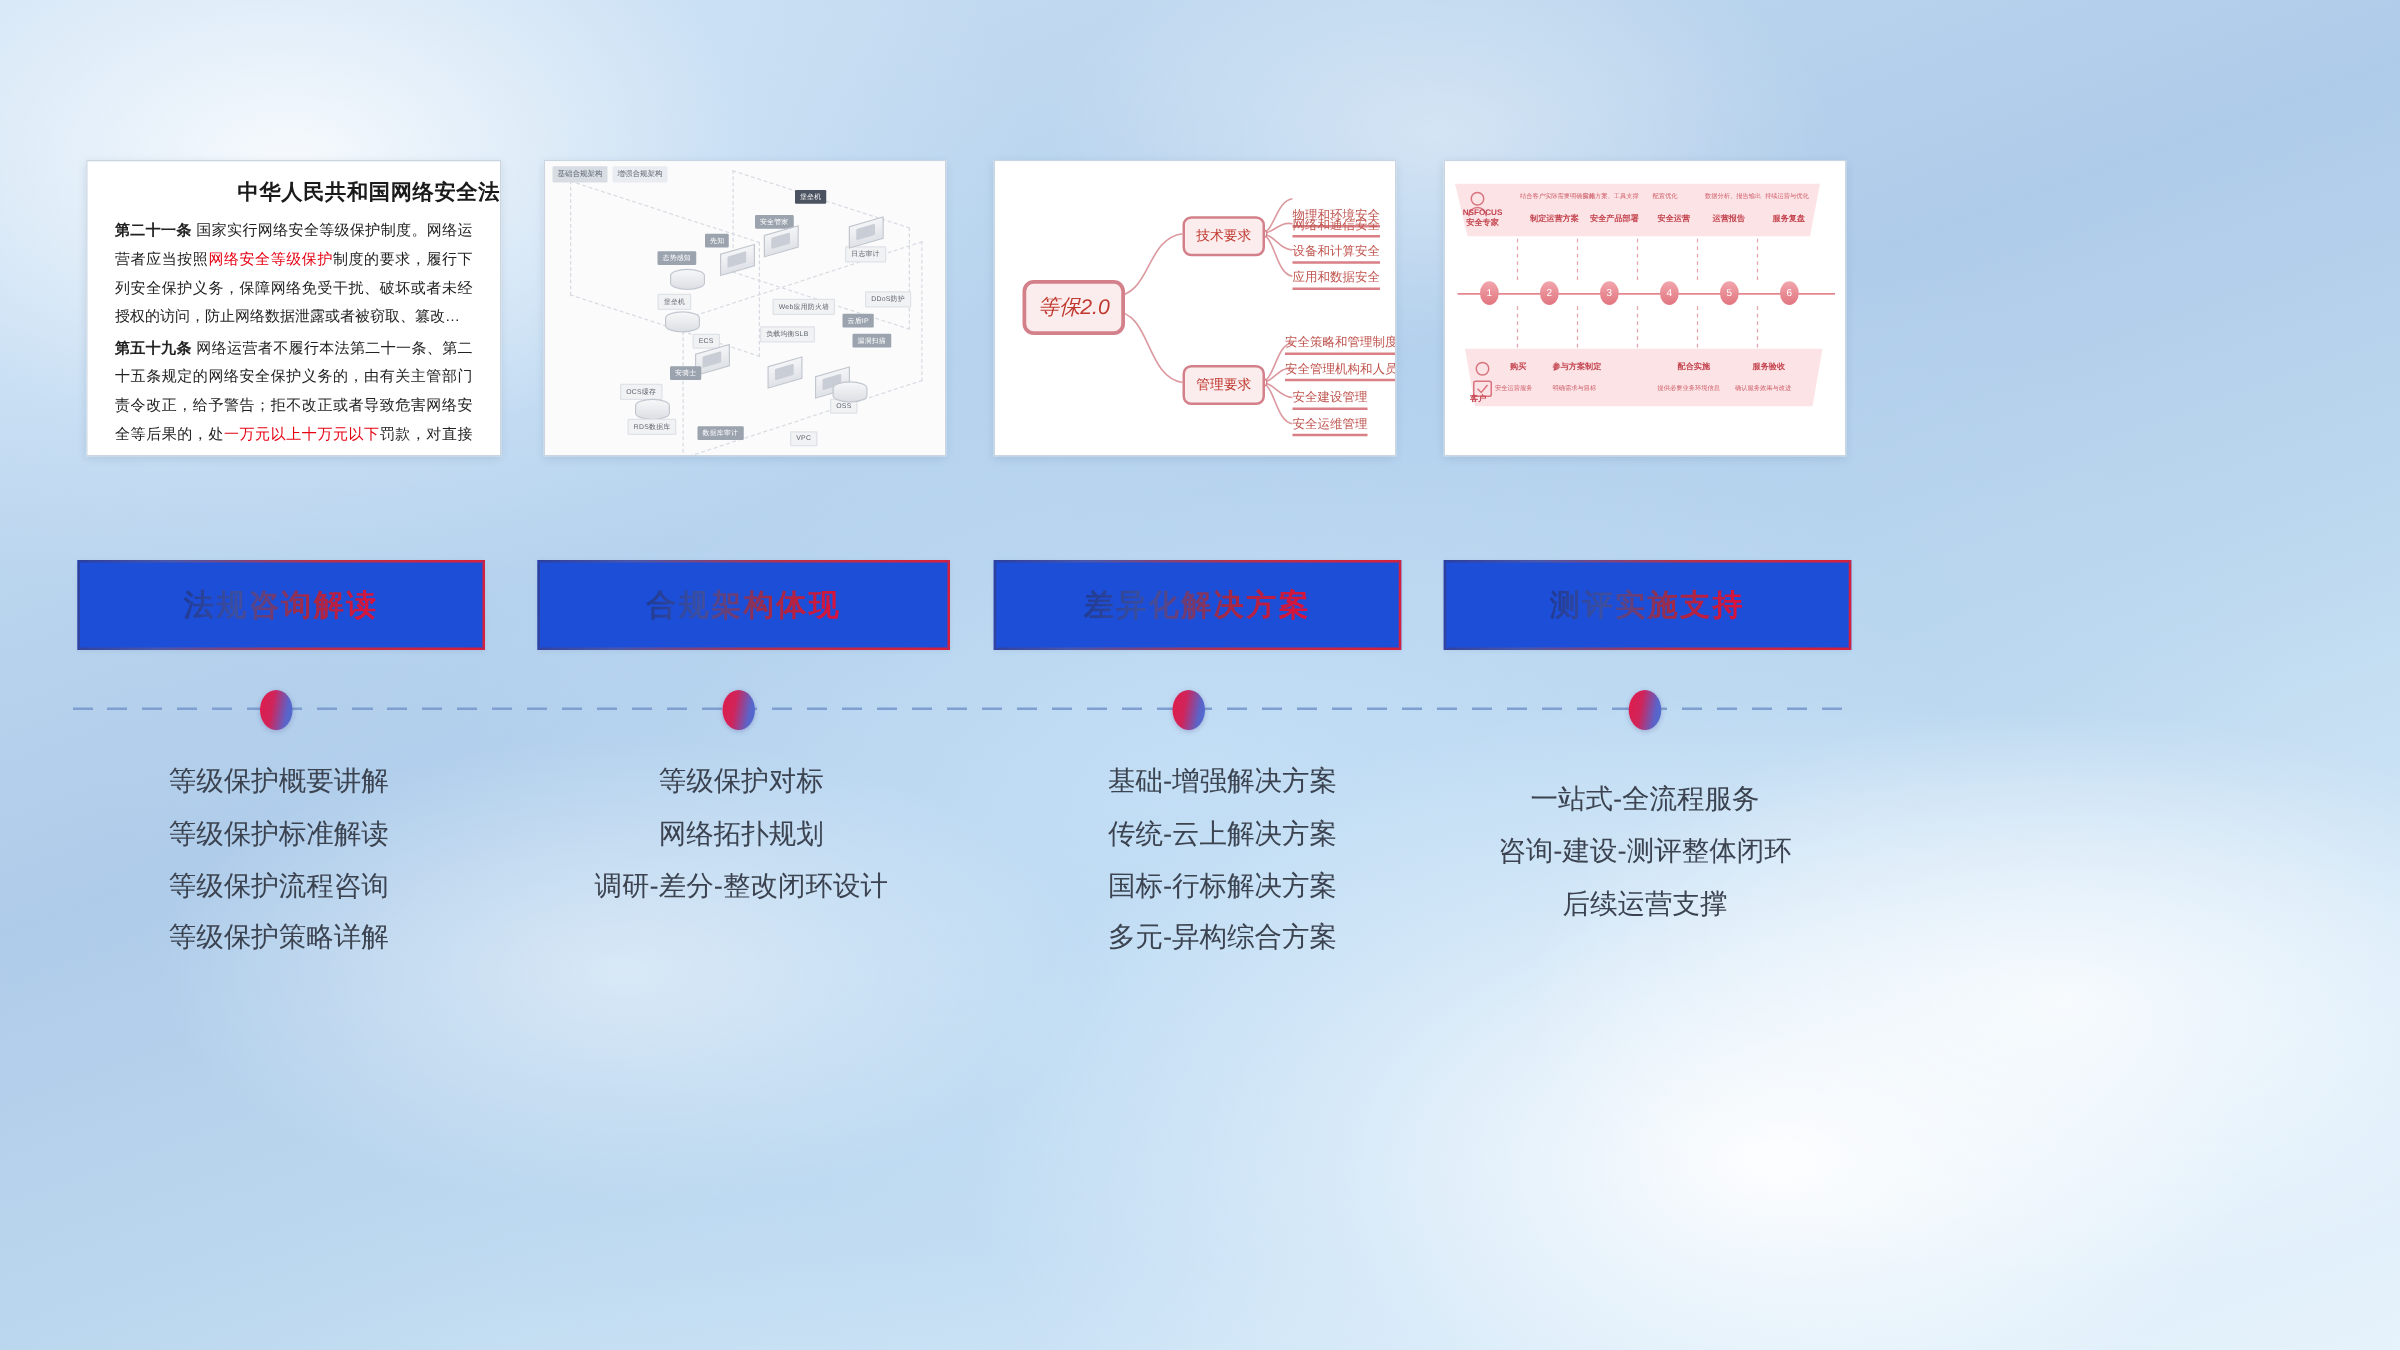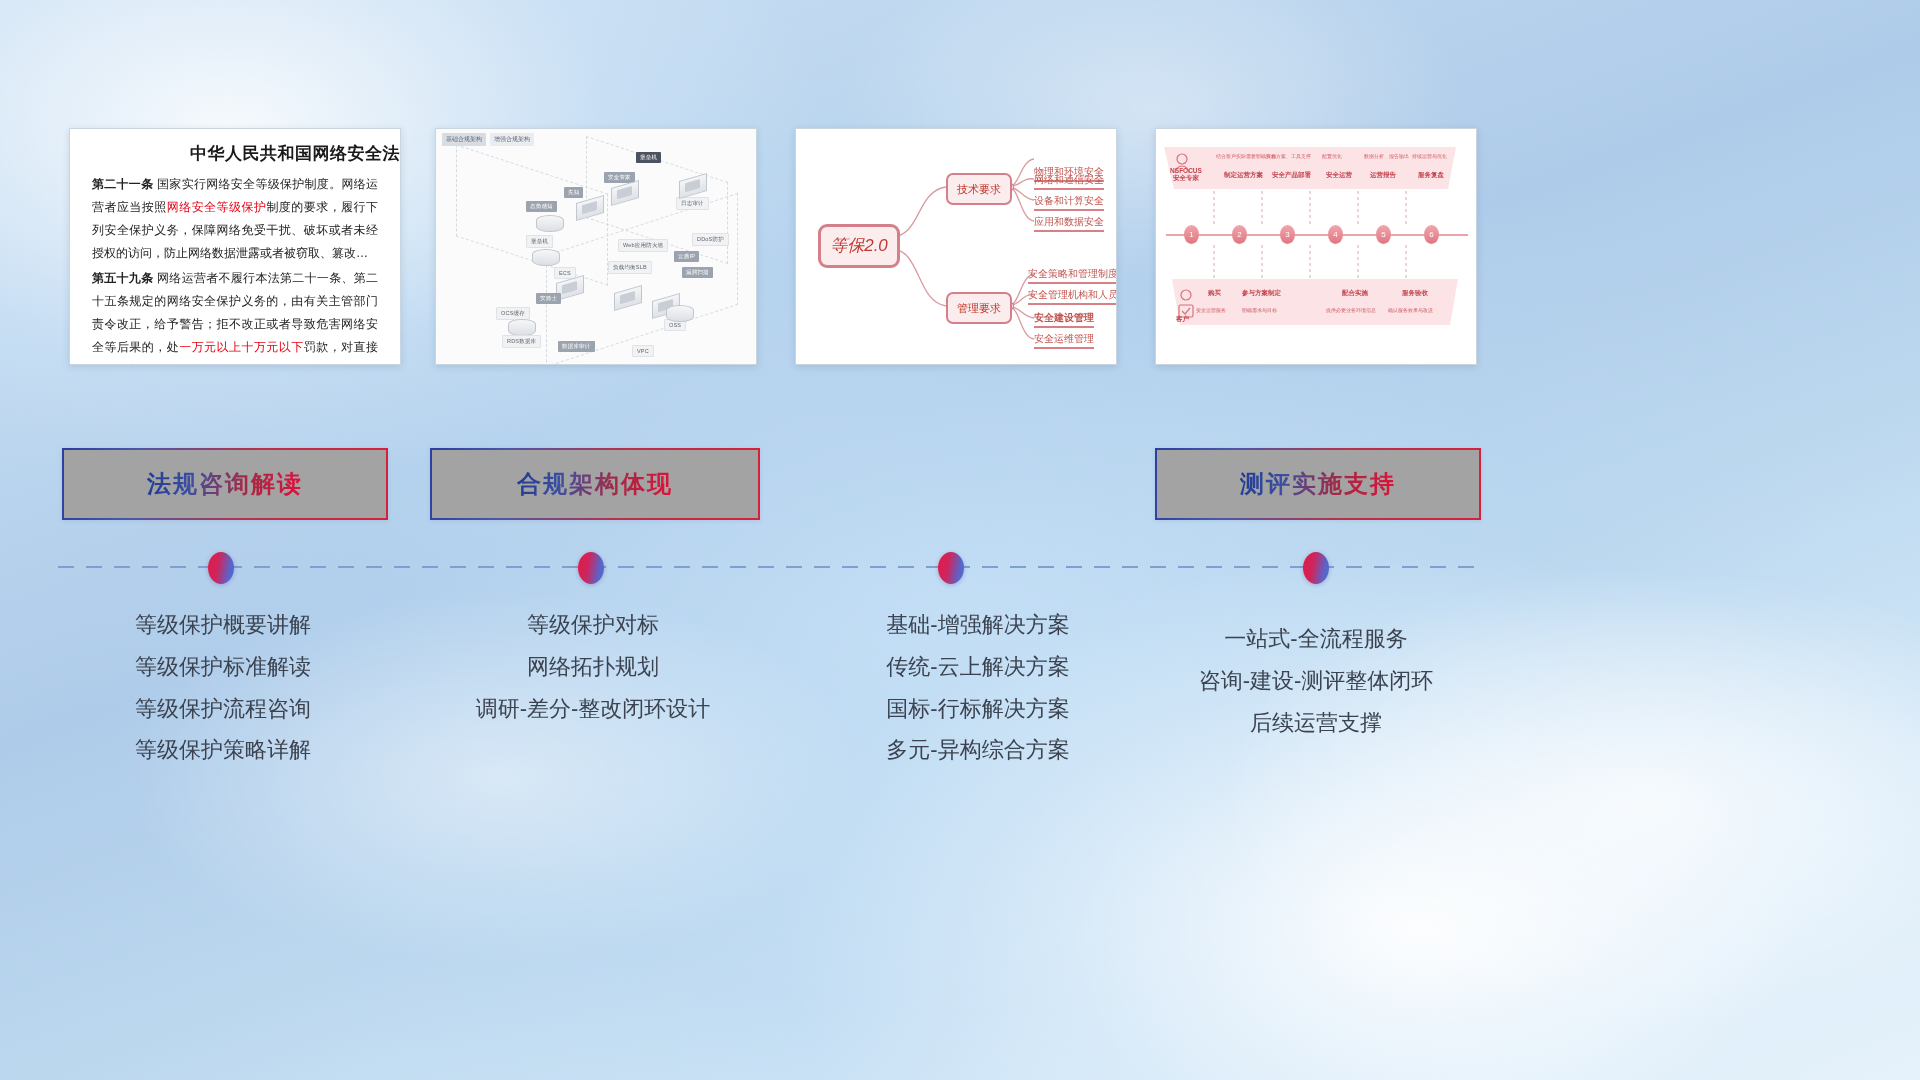--- a/index.html
+++ b/index.html
@@ -67,21 +67,21 @@
   .tl{position:relative;width:100%;height:100%;background:#fff;}
   .tl svg{position:absolute;inset:0;width:100%;height:100%;}
   .tl .chip{position:absolute;font-size:5px;color:#d0606a;white-space:nowrap;}
   .tl .chip.b{font-size:6.5px;font-weight:bold;color:#c4454f;}
   .tl .num{position:absolute;width:15px;height:19px;border-radius:50%;
            background:linear-gradient(#f2a6ad,#e1757f);color:#fff;font-size:8px;
            display:flex;align-items:center;justify-content:center;}
 
   
   .btns{position:absolute;top:448px;left:0;width:1920px;height:70px;}
-  .btn{position:absolute;top:0;height:68px;background:#a3a3a3;
+  .btn{position:absolute;top:0;height:68px;background:#1d4ed8;
        border:2px solid;border-image:linear-gradient(100deg,#2d3f9e 0%,#4a56a8 22%,#b8304a 58%,#d81f3c 100%) 1;
        display:flex;align-items:center;justify-content:center;
        box-shadow:0 1px 4px rgba(60,90,130,.12);}
   .btn span{font-size:24px;font-weight:bold;
             background:linear-gradient(100deg,#1f3a93 0%,#3c4fa0 28%,#a32a45 62%,#e2103a 100%);
             -webkit-background-clip:text;background-clip:text;color:transparent;letter-spacing:2px;}
   .b1{left:62px;width:322px;}
   .b2{left:430px;width:326px;}
   .b3{left:795px;width:322px;}
   .b4{left:1155px;width:322px;}
@@ -195,21 +195,21 @@
       <div class="mnode" style="left:150px;top:44px;width:62px;height:28px;">技术要求</div>
       <div class="mnode" style="left:150px;top:163px;width:62px;height:28px;">管理要求</div>
 
       <div class="mleaf" style="left:238px;top:36px;">物理和环境安全</div>
       <div class="mleaf" style="left:238px;top:44px;">网络和通信安全</div>
       <div class="mleaf" style="left:238px;top:65px;">设备和计算安全</div>
       <div class="mleaf" style="left:238px;top:86px;">应用和数据安全</div>
 
       <div class="mleaf" style="left:232px;top:138px;">安全策略和管理制度</div>
       <div class="mleaf" style="left:232px;top:159px;">安全管理机构和人员</div>
-      <div class="mleaf" style="left:238px;top:182px;font-weight:bold;">安全建设管理</div>
+      <div class="mleaf" style="left:238px;top:182px;">安全建设管理</div>
       <div class="mleaf" style="left:238px;top:203px;">安全运维管理</div>
     </div>
   </div>
 
   <div class="card c4">
     <div class="tl">
       <svg viewBox="0 0 320 235" preserveAspectRatio="none">
         <path d="M8 18 L300 18 L292 60 L18 60 Z" fill="#fbe3e6"></path>
         <path d="M16 150 L302 150 L294 196 L24 196 Z" fill="#fbe3e6"></path>
         <line x1="10" y1="106" x2="312" y2="106" stroke="#e6868f" stroke-width="1.4"></line>
@@ -268,20 +268,23 @@
   </div>
 </div>
 
 <div class="btns">
   <div class="btn b1">
     <span>法规咨询解读</span>
   </div>
   <div class="btn b2">
     <span>合规架构体现</span>
   </div>
+  <div class="btn b3">
+    <span>差异化解决方案</span>
+  </div>
   <div class="btn b4">
     <span>测评实施支持</span>
   </div>
 </div>
 
 <div class="tline"></div>
 <div class="dot d1"></div>
 <div class="dot d2"></div>
 <div class="dot d3"></div>
 <div class="dot d4"></div>

